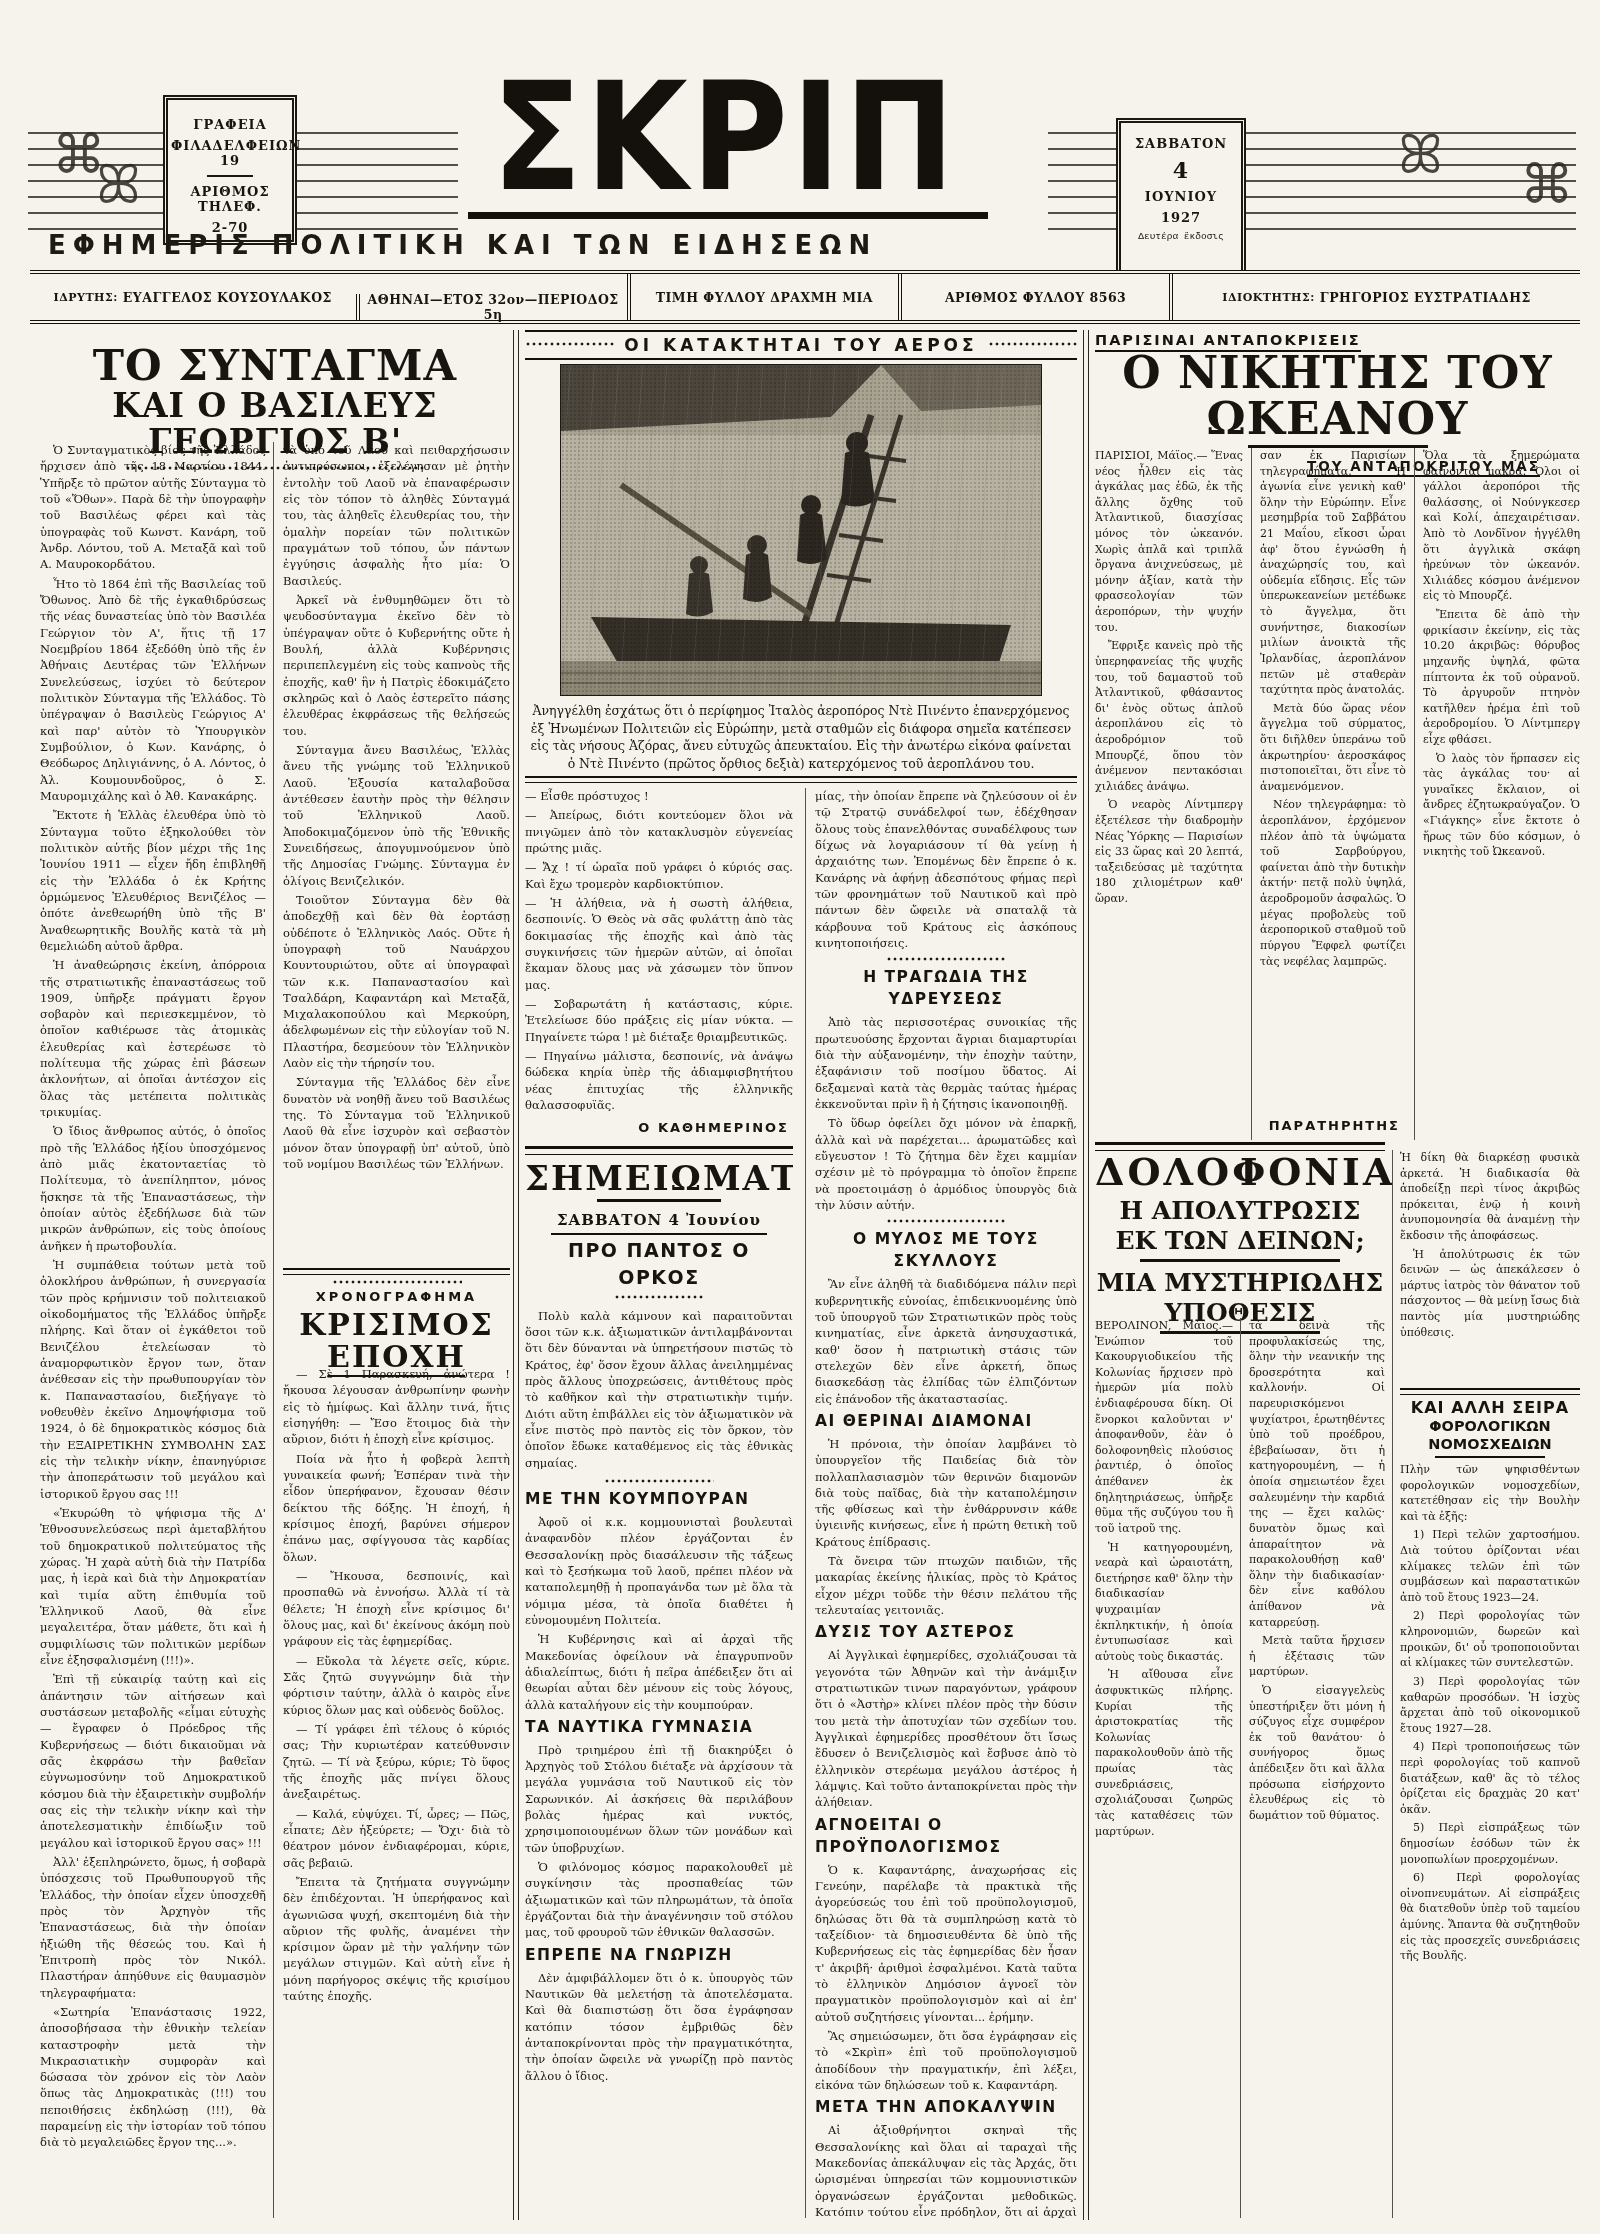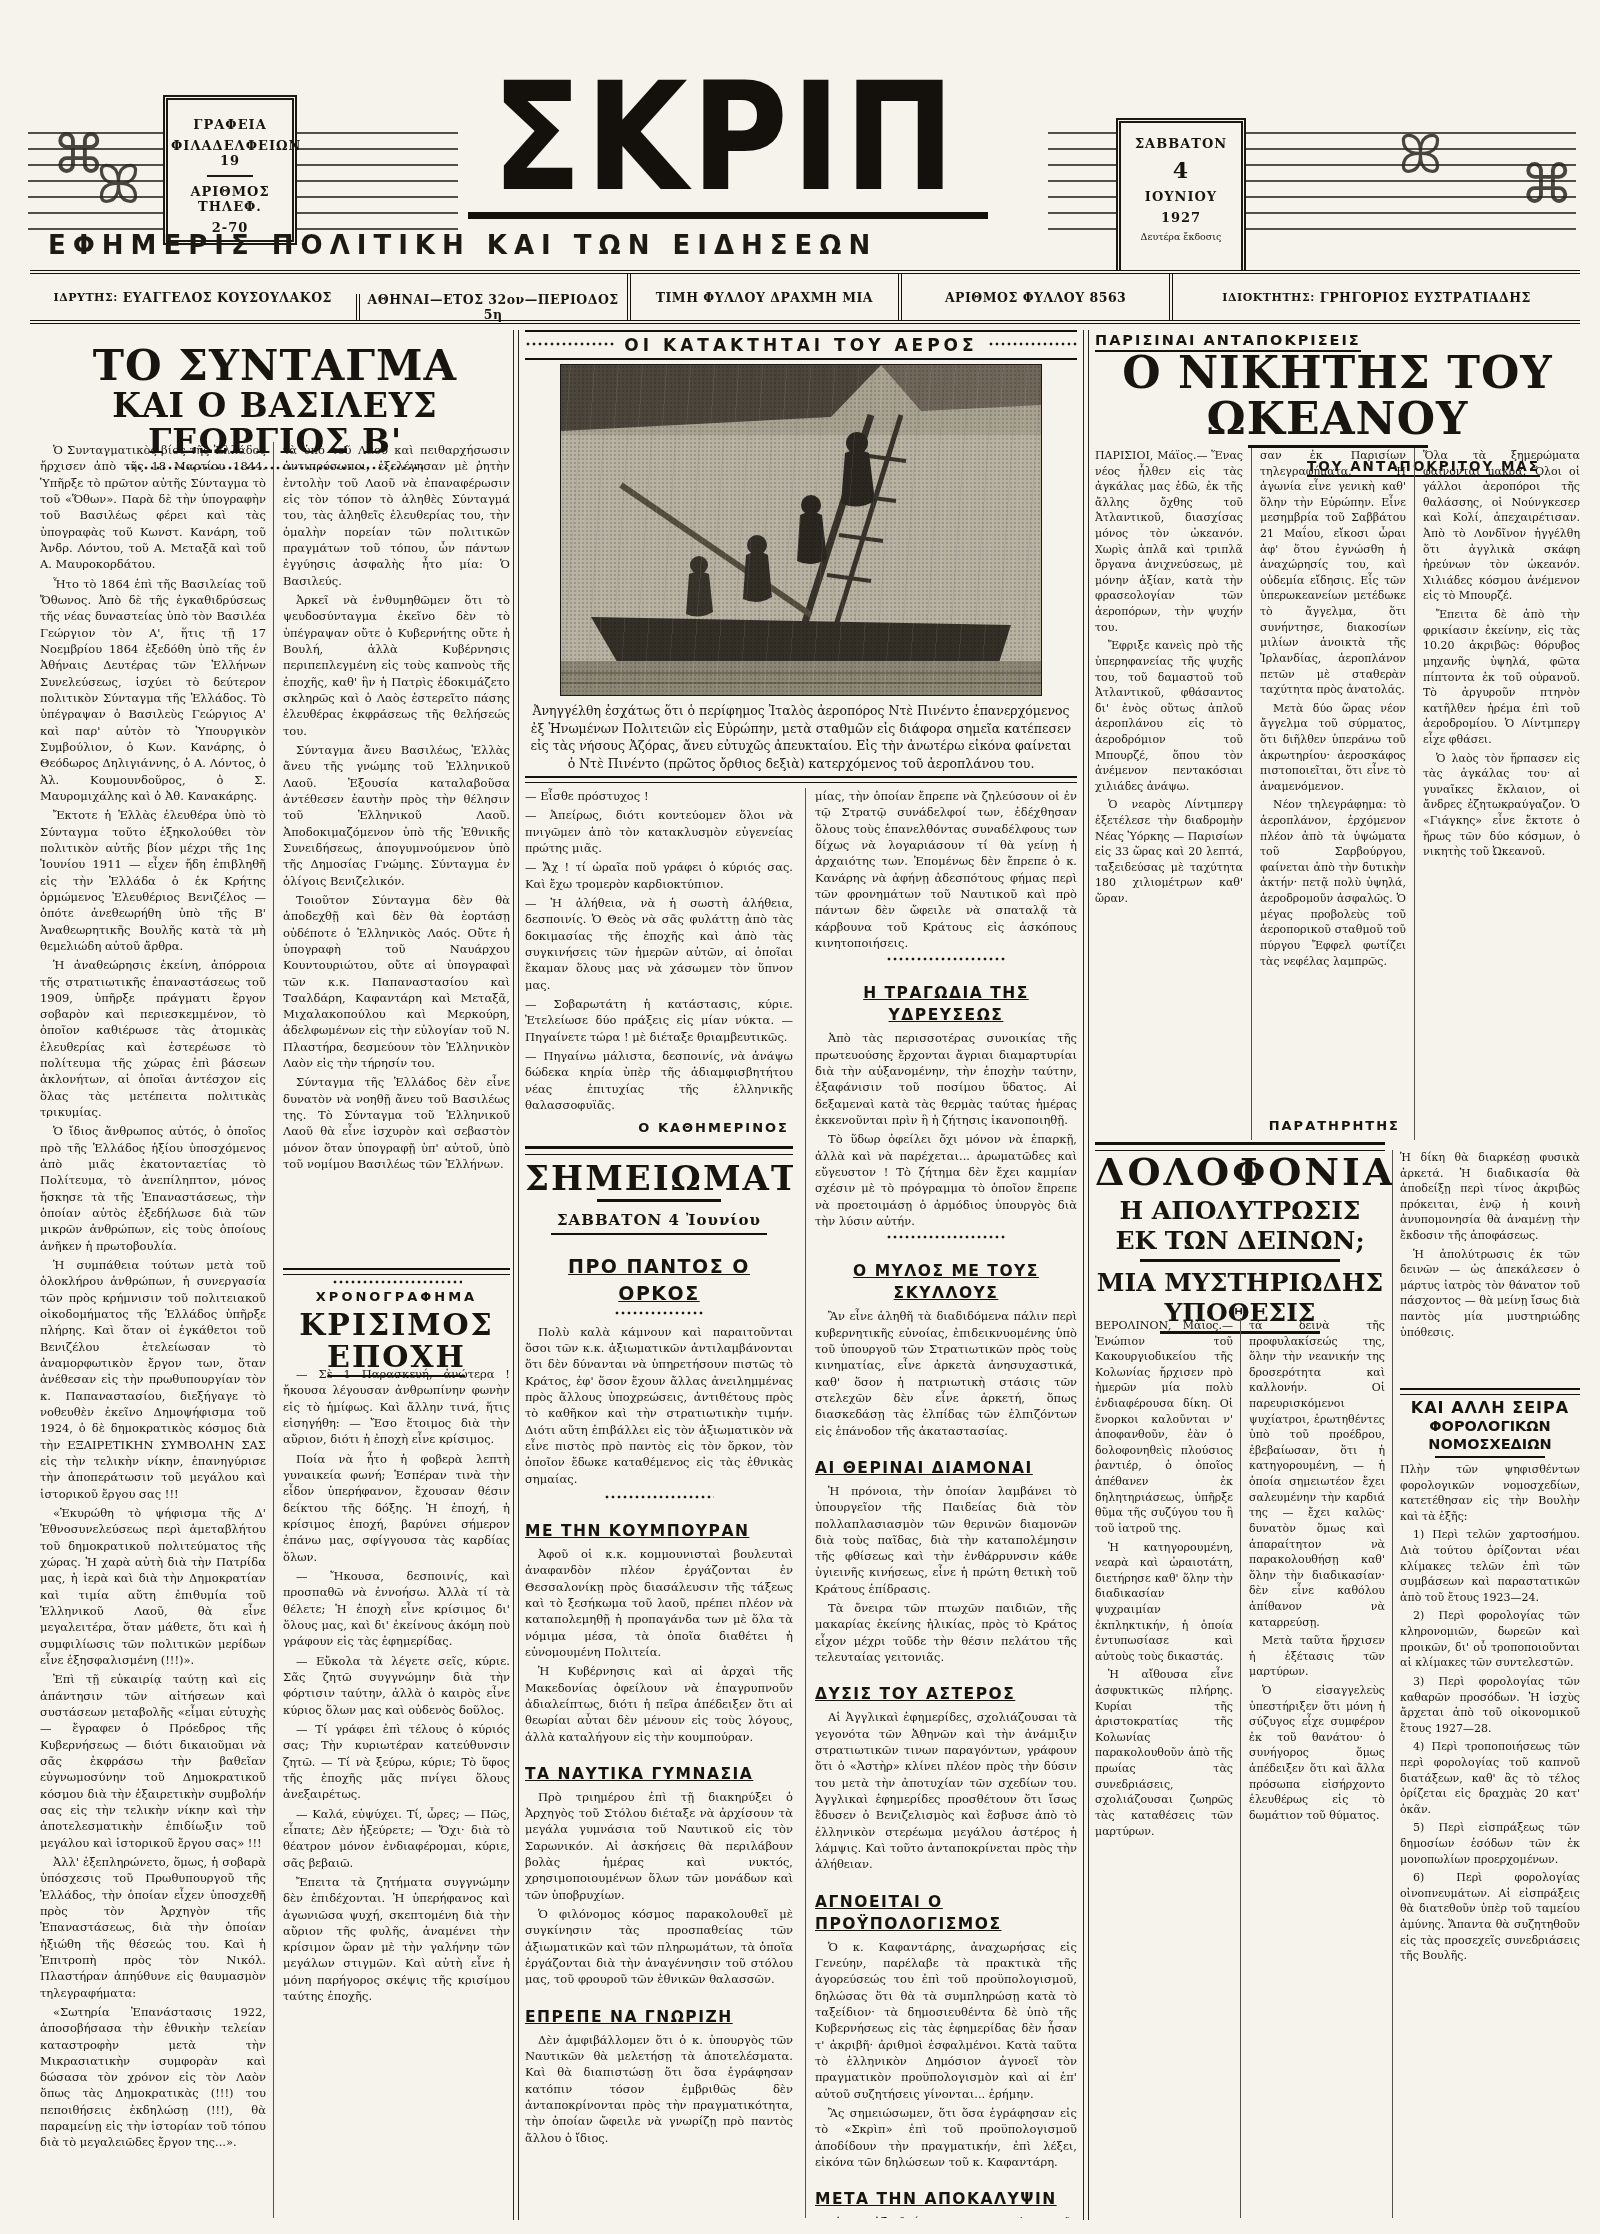--- a/index.html
+++ b/index.html
@@ -56,21 +56,21 @@
   .col p{margin:0 0 3px;text-indent:13px;}
   .col p.noind{text-indent:0;}
   .headline-1{font-size:42px;font-weight:900;text-align:center;line-height:1.05;letter-spacing:1px;}
   .headline-2{font-size:33px;font-weight:900;text-align:center;line-height:1.1;letter-spacing:1px;}
   .kicker{font-family:"DejaVu Sans","Liberation Sans",sans-serif;font-size:14.5px;font-weight:bold;letter-spacing:2px;
     border-bottom:2px solid #14110d;display:inline-block;padding-bottom:2px;}
   .byline{font-family:"DejaVu Sans","Liberation Sans",sans-serif;font-size:13.5px;font-weight:bold;letter-spacing:2px;
     border-bottom:2px solid #14110d;display:inline-block;padding-bottom:1px;}
   .midhead{font-family:"DejaVu Sans","Liberation Sans",sans-serif;font-size:17px;font-weight:bold;letter-spacing:4px;white-space:nowrap;}
   .subhead{font-family:"DejaVu Sans","Liberation Sans",sans-serif;font-size:15.5px;font-weight:bold;letter-spacing:1.5px;
-    text-align:left;margin:18px 0 4px;text-decoration:underline;}
+    text-align:left;margin:2px 0 4px;}
   .subhead.ctr{text-align:center;}
   .bigword{font-size:30px;font-weight:900;text-align:center;letter-spacing:2px;line-height:1.05;}
   .sig{font-family:"DejaVu Sans","Liberation Sans",sans-serif;font-size:13px;font-weight:bold;letter-spacing:2px;text-align:right;margin:6px 4px 8px 0;}
   .datehead{font-size:15px;font-weight:bold;text-align:center;letter-spacing:1px;
     border-bottom:2px solid #14110d;display:inline-block;padding:0 6px 1px;}
   .caption{font-size:12.5px;line-height:1.4;text-align:center;font-style:normal;}
   
   .photo{border:1px solid #1c1914;background:#c7c2b4;position:relative;overflow:hidden;}
   .halftone{position:absolute;inset:0;
     background-image:radial-gradient(#00000026 1px,transparent 1.3px);background-size:4px 4px;}
@@ -97,21 +97,21 @@
   </div>
 
   <div class="abs logo" style="left:440px;top:62px;width:570px;">ΣΚΡΙΠ</div>
   <div class="abs logo-underline" style="left:468px;top:212px;width:520px;"></div>
 
   <div class="abs mast-box" style="left:1116px;top:88px;width:130px;height:157px;padding-top:10px;margin-top:30px;">
     <div class="sm">ΣΑΒΒΑΤΟΝ</div>
     <div class="sm" style="font-size:22px;margin:2px 0;">4</div>
     <div class="sm">ΙΟΥΝΙΟΥ</div>
     <div class="sm">1927</div>
-    <div style="font-size:9.5px;margin-top:2px;">Δευτέρα ἔκδοσις</div>
+    <div style="font-size:9.5px;margin-top:2px;font-family:Liberation Mono, monospace;">Δευτέρα ἔκδοσις</div>
   </div>
 
   <div class="abs subtitle" style="left:0;top:230px;width:1600px;">ΕΦΗΜΕΡΙΣ ΠΟΛΙΤΙΚΗ ΚΑΙ ΤΩΝ ΕΙΔΗΣΕΩΝ</div>
 
   <div class="abs infobar" style="left:30px;top:270px;width:1550px;height:46px;">
     <div class="cell" style="flex:0 0 21%;">
       <span class="lbl">ΙΔΡΥΤΗΣ:</span>
       <span>ΕΥΑΓΓΕΛΟΣ ΚΟΥΣΟΥΛΑΚΟΣ</span>
     </div>
     <div class="cell" style="flex:0 0 17.5%;margin-top:20px;">ΑΘΗΝΑΙ—ΕΤΟΣ 32ον—ΠΕΡΙΟΔΟΣ 5η</div>

